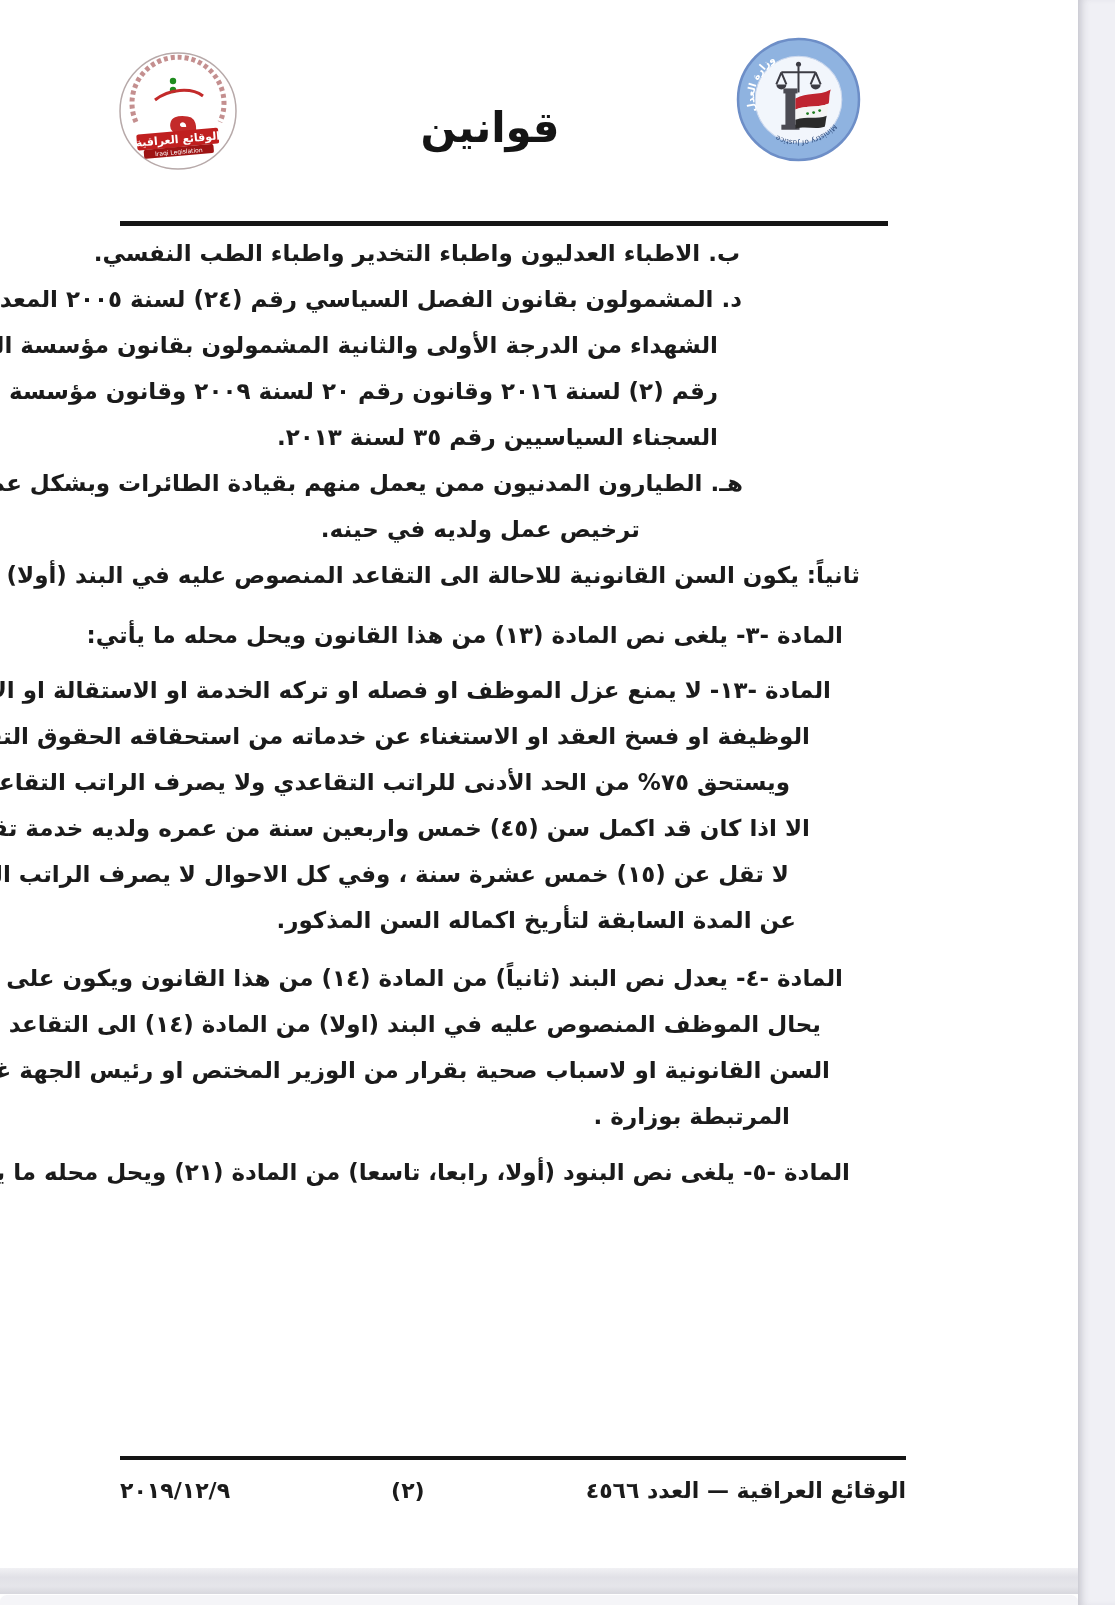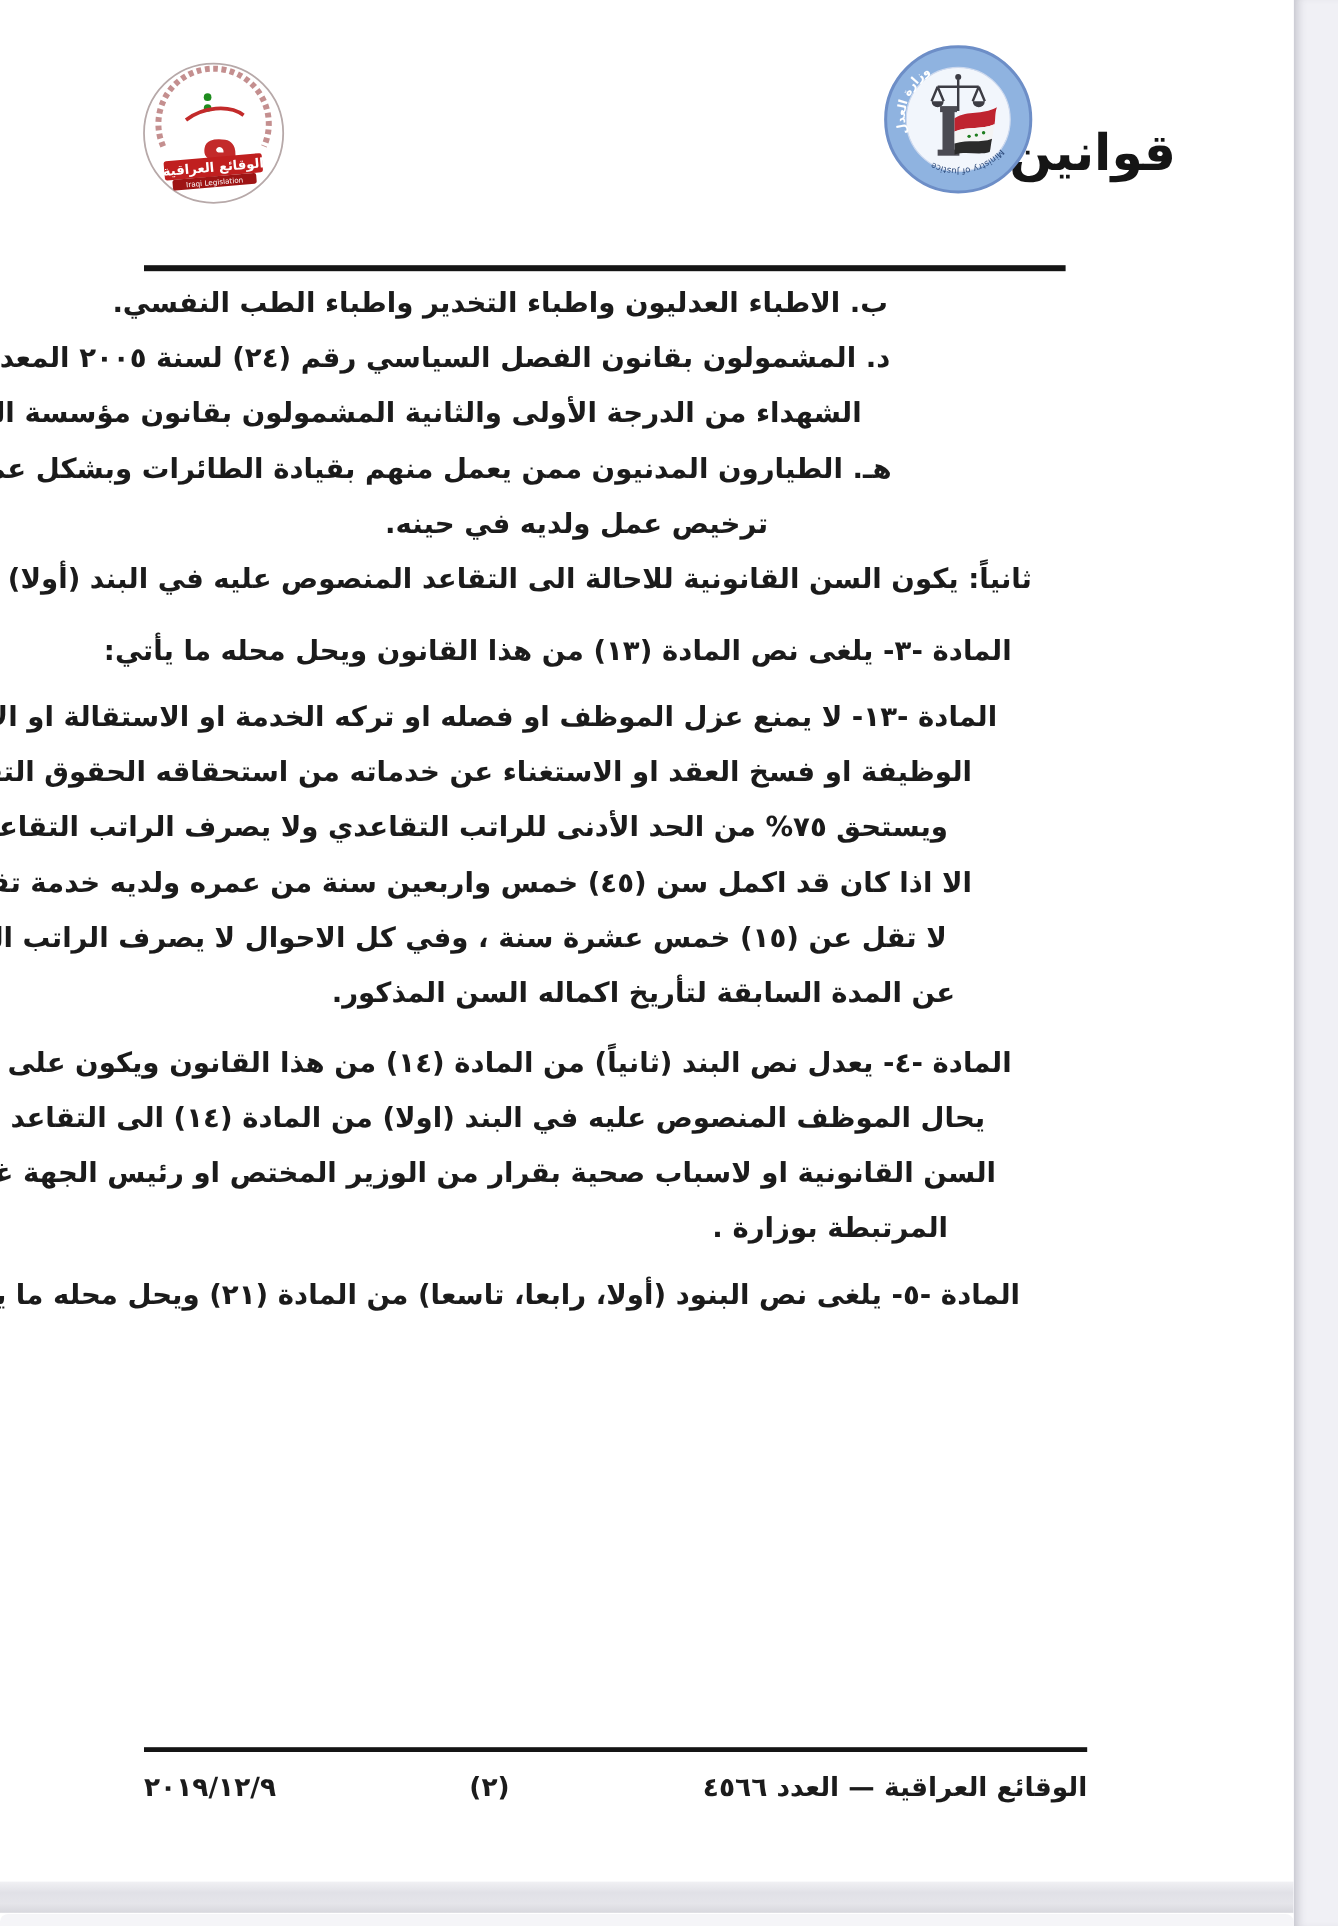--- a/index.html
+++ b/index.html
@@ -24,21 +24,21 @@
   .next-page-edge{
     position:absolute;left:0;top:1594px;width:1078px;height:11px;
     background:#f5f5f8;border-top:1px solid #ffffff;
     border-radius:7px 7px 0 0;
   }
   
   .seal-left{position:absolute;left:117px;top:50px;width:122px;height:122px;}
   .emblem-right{position:absolute;left:735px;top:36px;width:127px;height:127px;}
   .page-title{
     position:absolute;left:0;top:103px;width:980px;
-    text-align:right;font-size:42px;font-weight:bold;color:#151515;
+    text-align:center;font-size:42px;font-weight:bold;color:#151515;
     direction:rtl;
   }
   .header-rule{
     position:absolute;left:120px;top:221px;width:768px;height:5px;
     background:#151515;
   }
   
   .content{
     position:absolute;left:110px;top:230px;width:750px;
     direction:rtl;text-align:right;
@@ -109,20 +109,22 @@
       <circle cx="84" cy="74" r="1.4" fill="#1e7d1e"></circle>
     </g>
   </svg>
 
   <div class="header-rule"></div>
 
   <div class="content">
     <div class="ln" style="padding-right:120px">ب. الاطباء العدليون واطباء التخدير واطباء الطب النفسي.</div>
     <div class="ln" style="padding-right:118px">د. المشمولون بقانون الفصل السياسي رقم (٢٤) لسنة ٢٠٠٥ المعدل و ذوو</div>
     <div class="ln" style="padding-right:142px">الشهداء من الدرجة الأولى والثانية المشمولون بقانون مؤسسة الشهداء</div>
+    <div class="ln" style="padding-right:142px">رقم (٢) لسنة ٢٠١٦ وقانون رقم ٢٠ لسنة ٢٠٠٩ وقانون مؤسسة</div>
+    <div class="ln" style="padding-right:142px">السجناء السياسيين رقم ٣٥ لسنة ٢٠١٣.</div>
     <div class="ln" style="padding-right:117px">هـ. الطيارون المدنيون ممن يعمل منهم بقيادة الطائرات وبشكل عملي ولديه</div>
     <div class="ln" style="padding-right:220px">ترخيص عمل ولديه في حينه.</div>
     <div class="ln" style="padding-right:0">ثانياً: يكون السن القانونية للاحالة الى التقاعد المنصوص عليه في البند (أولا) من</div>
     <div class="ln" style="padding-right:17px;margin-top:14px">المادة -٣- يلغى نص المادة (١٣) من هذا القانون ويحل محله ما يأتي:</div>
     <div class="ln" style="padding-right:29px;margin-top:9px">المادة -١٣- لا يمنع عزل الموظف او فصله او تركه الخدمة او الاستقالة او الاقصاء من</div>
     <div class="ln" style="padding-right:50px">الوظيفة او فسخ العقد او الاستغناء عن خدماته من استحقاقه الحقوق التقاعدية،</div>
     <div class="ln" style="padding-right:70px">ويستحق ٧٥% من الحد الأدنى للراتب التقاعدي ولا يصرف الراتب التقاعدي</div>
     <div class="ln" style="padding-right:50px">الا اذا كان قد اكمل سن (٤٥) خمس واربعين سنة من عمره ولديه خدمة تقاعدية</div>
     <div class="ln" style="padding-right:71px">لا تقل عن (١٥) خمس عشرة سنة ، وفي كل الاحوال لا يصرف الراتب التقاعدي</div>
     <div class="ln" style="padding-right:64px">عن المدة السابقة لتأريخ اكماله السن المذكور.</div>

